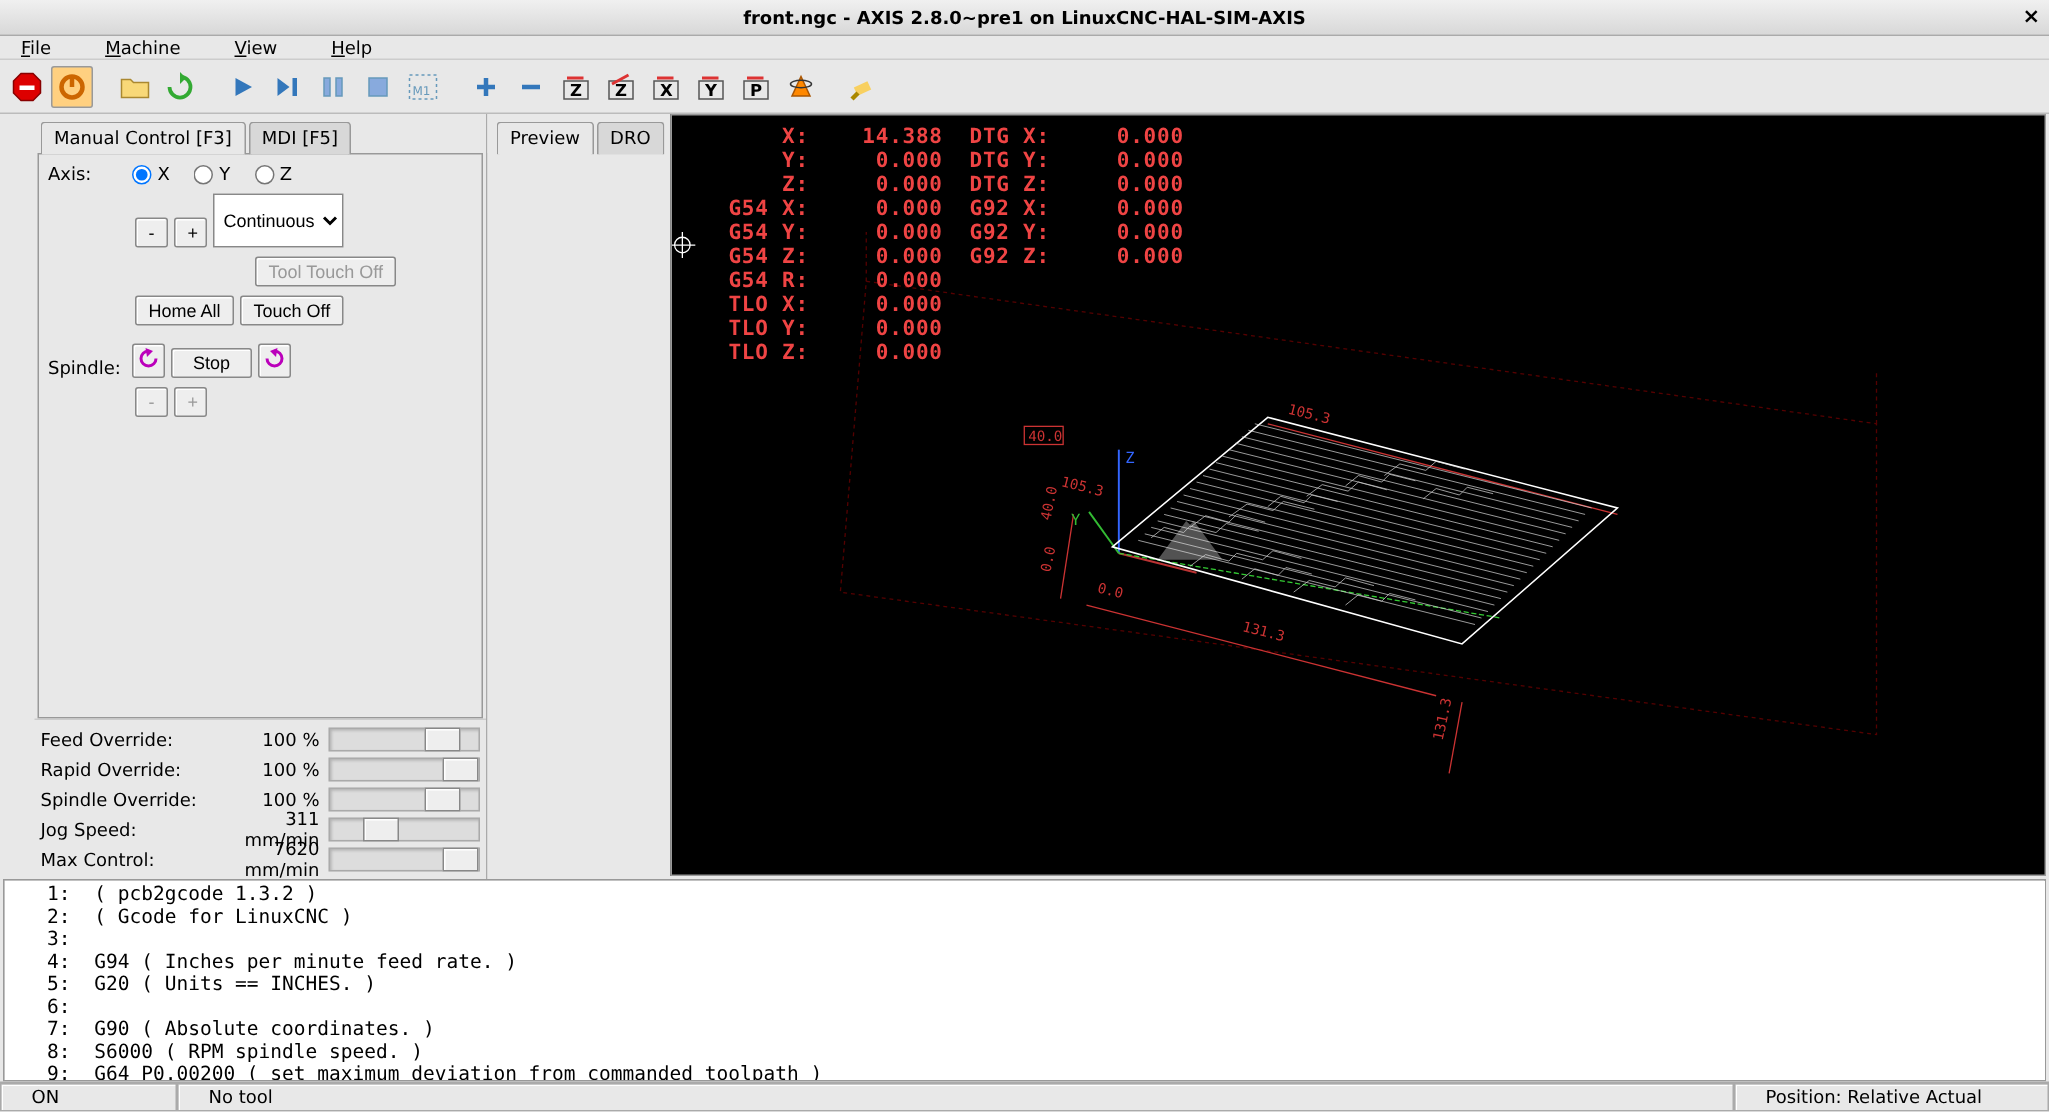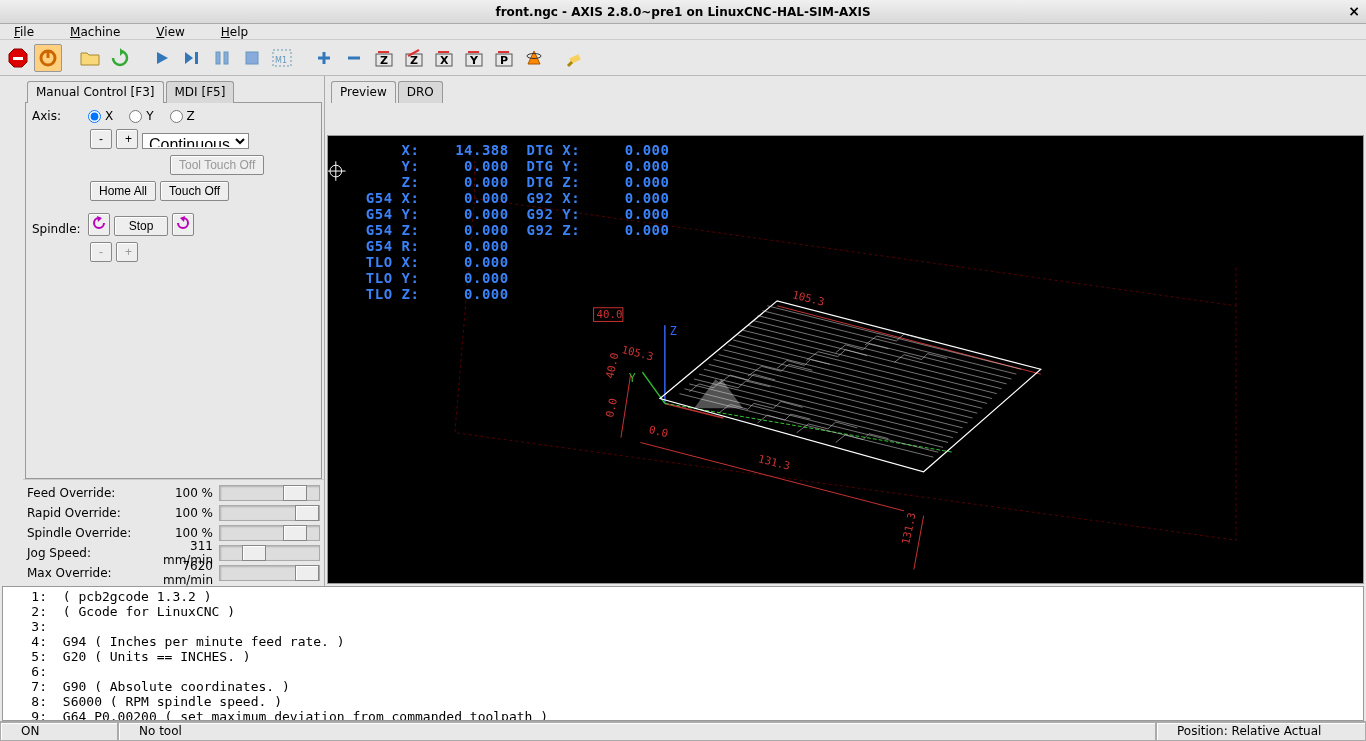--- a/index.html
+++ b/index.html
@@ -16,30 +16,30 @@
   .main { flex: 1; display: flex; min-height: 0; padding-left: 23px; }
   .left { width: 302px; background: #e8e8e8; display: flex; flex-direction: column; border-right: 1px solid #aaa;}
   .tabs { display: flex; height: 26px; padding-left: 4px; background: #e8e8e8; padding-top: 4px;}
   .tab { border: 1px solid #999; border-bottom: none; padding: 3px 8px; background: #d8d8d8; margin-right: 2px; border-radius: 3px 3px 0 0; position: relative; top: 1px; cursor: default;}
   .tab.active { background: #e8e8e8; z-index: 2;}
   .tabbody { border: 1px solid #999; flex: 1; padding: 6px; background: #e8e8e8; margin: 0 2px;}
   .row { display: flex; align-items: flex-end; margin-bottom: 6px; gap: 4px; }
   .radio { display: flex; align-items: center; gap: 4px; margin-right: 12px;}
   .btn { border: 1px solid #888; background: #eee; padding: 2px 8px; font-size: 12px; border-radius: 2px; cursor: default; box-shadow: inset 1px 1px 0 #fff;}
   .btn.disabled { color: #999; }
-  select.sel { border: 1px solid #888; background: #fff; font-size: 16px; padding: 1px 2px; height: 16px;}
+  select.sel { border: 1px solid #888; background: #fff; font-size: 12px; padding: 1px 2px; height: 36px;}
   .sliders { border-top: 1px solid #ccc; padding: 3px 4px; }
   .srow { display: flex; align-items: center; height: 20px; }
   .srow .lab { width: 110px; }
   .srow .val { width: 82px; text-align: right; padding-right: 6px;}
   .slider { flex: 1; height: 16px; background: #ddd; border: 1px solid #aaa; position: relative; box-shadow: inset 1px 1px 2px rgba(0,0,0,.2);}
   .thumb { position: absolute; top: -1px; width: 24px; height: 16px; background: #eee; border: 1px solid #888; box-shadow: inset 1px 1px 0 #fff;}
-  .right { flex: 1; display: flex; flex-direction: column; background: #e8e8e8; gap: 33px; }
+  .right { flex: 1; display: flex; flex-direction: row; background: #e8e8e8; }
   .right .tabs { padding-left: 6px; }
-  .viewport { flex: 1; margin: 0 2px 2px 2px; background: #000; color: #3b82f6; border: 1px solid #999; position: relative; font-family: "DejaVu Sans Mono", monospace; font-size: 14px; overflow: hidden;}
+  .viewport { flex: 1; margin: 0 2px 2px 2px; background: #000; color: #ef4444; border: 1px solid #999; position: relative; font-family: "DejaVu Sans Mono", monospace; font-size: 14px; overflow: hidden;}
   .overlay { position: absolute; top: 6px; left: 20px; white-space: pre; font-weight: bold; letter-spacing: 0.5px;}
   .gcode { height: 135px; background: #fff; border: 1px solid #999; margin: 0 2px; overflow-y: scroll; font-family: "DejaVu Sans Mono", monospace; font-size: 13px; padding: 2px 4px; white-space: pre;}
   .gcode .ln { color: #000; display: inline-block; width: 40px; text-align: right; margin-right: 8px;}
   .statusbar { height: 20px; background: #e8e8e8; display: flex; border-top: 1px solid #aaa; }
   .statusbar .cell { border: 1px solid #aaa; padding: 1px 20px; box-shadow: inset 1px 1px 0 #fff;}
   input[type=radio]{margin:0;}
 </style>
 </head>
 <body>
 
@@ -245,21 +245,21 @@
           </div>
         </div>
       <div class="srow">
           <span class="lab">Jog Speed:</span>
           <span class="val">311 mm/min</span>
           <div class="slider">
             <div class="thumb" style="left:22%"></div>
           </div>
         </div>
       <div class="srow">
-          <span class="lab">Max Override:</span>
+          <span class="lab">Max Control:</span>
           <span class="val">7620 mm/min</span>
           <div class="slider">
             <div class="thumb" style="right:0"></div>
           </div>
         </div>
     </div>
   </div>
 
   <div class="right">
     <div class="tabs">

